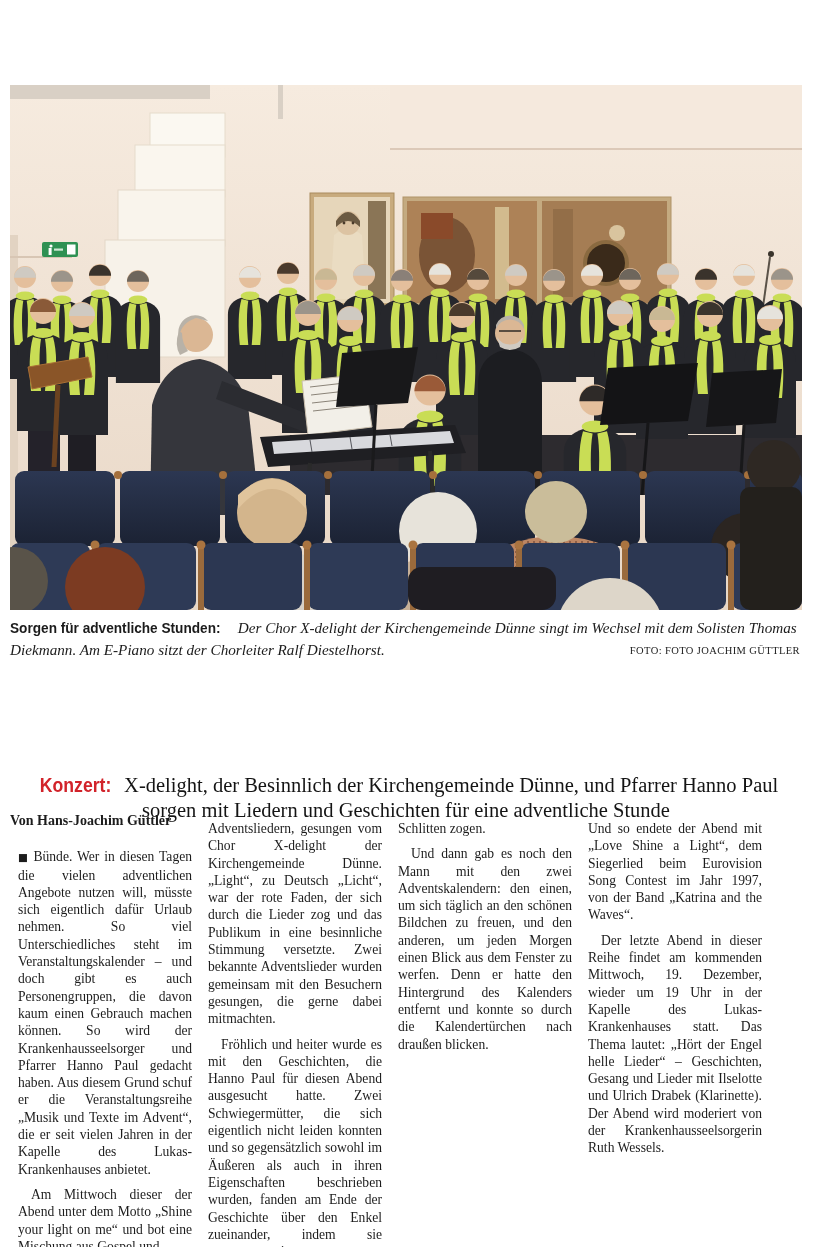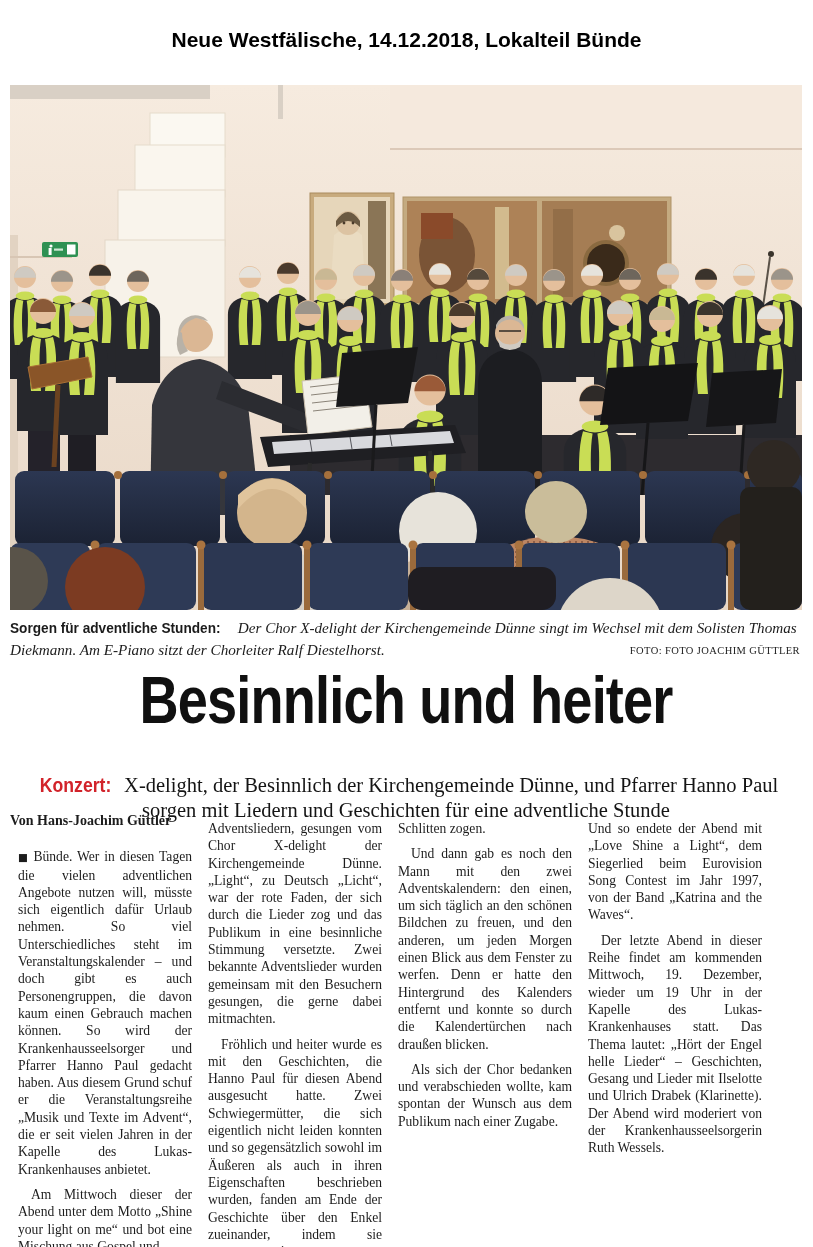--- a/index.html
+++ b/index.html
@@ -44,21 +44,20 @@
   .dateline{font-weight:normal;}
   .crosshead{font-family:"Liberation Sans", sans-serif;font-weight:bold;font-size:18.5px;
              line-height:23px;margin:16px 0 26px 0;text-align:left;}
   .crosshead span{display:block;width:172px;transform:scaleX(0.95);transform-origin:left;letter-spacing:-0.3px;}
 </style>
 </head>
 <body>
 
 <div class="page">
 
-  <div class="pub-header">Neue Westfälische, 14.12.2018, Lokalteil Bünde</div>
 
   <figure class="photo" style="margin:0">
     <svg width="792" height="525" viewBox="0 0 792 525">
       <defs>
         <linearGradient id="wallg" x1="0" y1="0" x2="0" y2="1">
           <stop offset="0" stop-color="#f6ebdf"></stop>
             <stop offset="1" stop-color="#e8d7c6"></stop>
         </linearGradient>
         <linearGradient id="chairg" x1="0" y1="0" x2="0" y2="1">
           <stop offset="0" stop-color="#2c3752"></stop>
@@ -280,23 +279,20 @@
       </g>
     </svg>
   </figure>
 
   <div class="caption">
     <span class="lead">Sorgen für adventliche Stunden:</span>
     <span class="ctext">Der Chor X-delight der Kirchengemeinde Dünne singt im Wechsel mit dem Solisten Thomas Diekmann. Am E-Piano sitzt der Chorleiter Ralf Diestelhorst.</span>
     <span class="credit">FOTO: FOTO JOACHIM GÜTTLER</span>
   </div>
 
-  <h1 class="headline" style="margin:0">
-    <span>Besinnlich und heiter</span>
-  </h1>
 
   <p class="deck">
     <span class="kicker">Konzert:</span>
     <span>X-delight, der Besinnlich der Kirchengemeinde Dünne, und Pfarrer Hanno Paul sorgen mit Liedern und Geschichten für eine adventliche Stunde</span>
   </p>
 
   <div class="cols">
 
     <div class="col">
       <p class="byline">Von Hans-Joachim Güttler</p>
@@ -305,21 +301,20 @@
     </div>
 
     <div class="col">
       <p>Adventsliedern, gesungen vom Chor X-delight der Kirchengemeinde Dünne. „Light“, zu Deutsch „Licht“, war der rote Faden, der sich durch die Lieder zog und das Publikum in eine besinnliche Stimmung versetzte. Zwei bekannte Adventslieder wurden gemeinsam mit den Besuchern gesungen, die gerne dabei mitmachten.</p>
       <p class="ind">Fröhlich und heiter wurde es mit den Geschichten, die Hanno Paul für diesen Abend ausgesucht hatte. Zwei Schwiegermütter, die sich eigentlich nicht leiden konnten und so gegensätzlich sowohl im Äußeren als auch in ihren Eigenschaften beschrieben wurden, fanden am Ende der Geschichte über den Enkel zueinander, indem sie zusammen seinen</p>
     </div>
 
     <div class="col">
       <p>Schlitten zogen.</p>
       <p class="ind">Und dann gab es noch den Mann mit den zwei Adventskalendern: den einen, um sich täglich an den schönen Bildchen zu freuen, und den anderen, um jeden Morgen einen Blick aus dem Fenster zu werfen. Denn er hatte den Hintergrund des Kalenders entfernt und konnte so durch die Kalendertürchen nach draußen blicken.</p>
-      <p class="ind">Als sich der Chor bedanken und verabschieden wollte, kam spontan der Wunsch aus dem Publikum nach einer Zugabe.</p>
     </div>
 
     <div class="col">
       <p>Und so endete der Abend mit „Love Shine a Light“, dem Siegerlied beim Eurovision Song Contest im Jahr 1997, von der Band „Katrina and the Waves“.</p>
       <p class="ind">Der letzte Abend in dieser Reihe findet am kommenden Mittwoch, 19. Dezember, wieder um 19 Uhr in der Kapelle des Lukas-Krankenhauses statt. Das Thema lautet: „Hört der Engel helle Lieder“ – Geschichten, Gesang und Lieder mit Ilselotte und Ulrich Drabek (Klarinette). Der Abend wird moderiert von der Krankenhausseelsorgerin Ruth Wessels.</p>
     </div>
 
   </div>
 </div>
 

